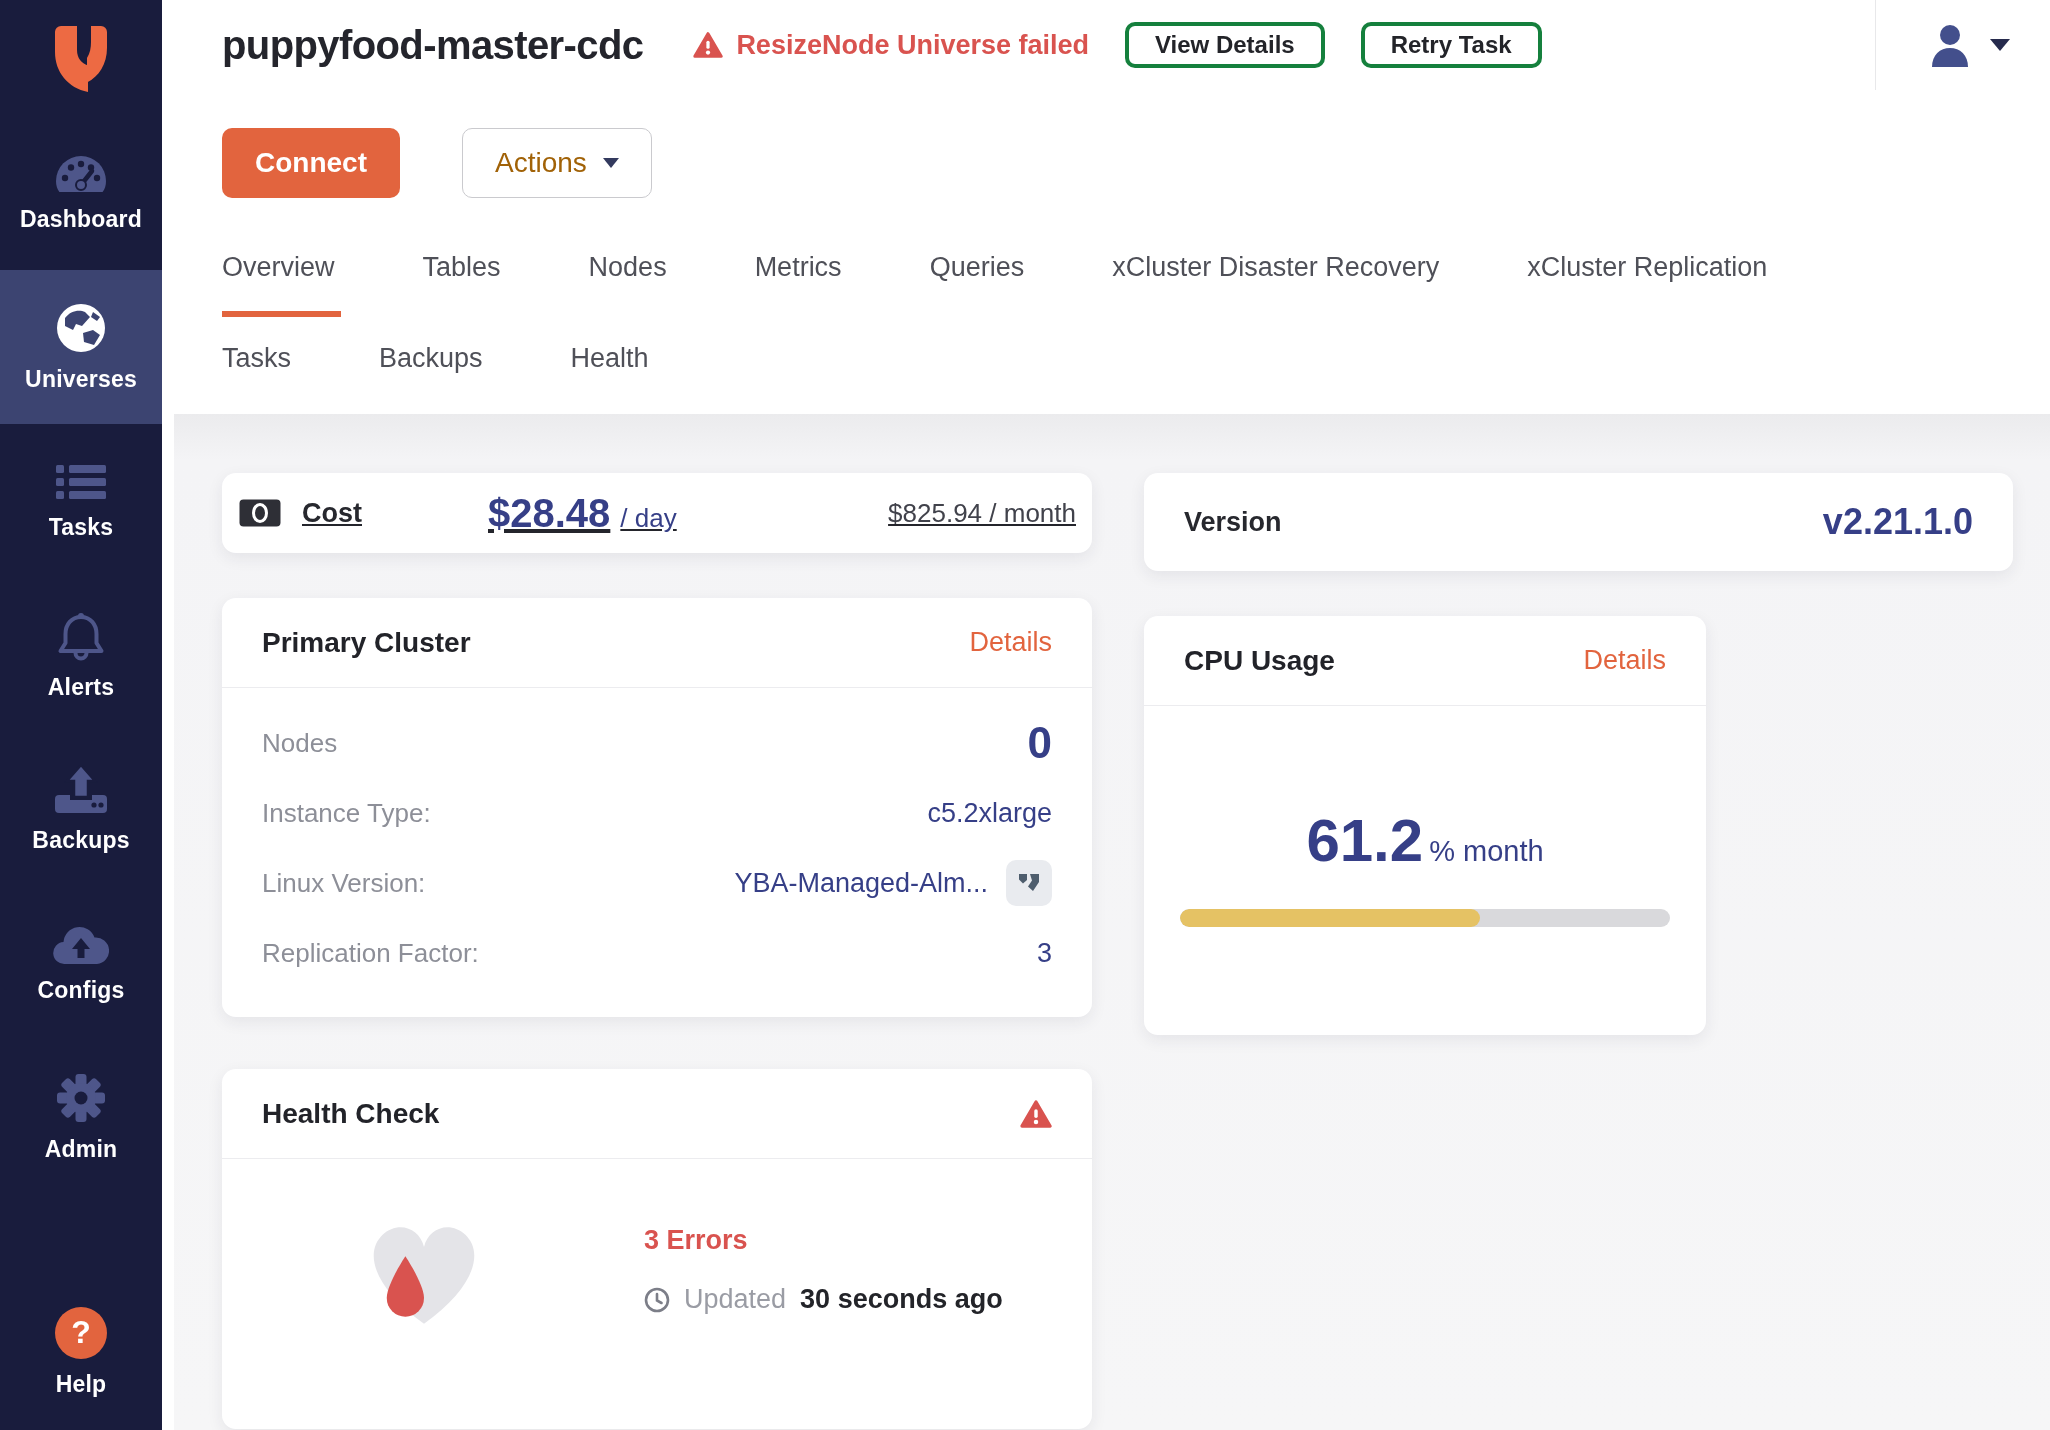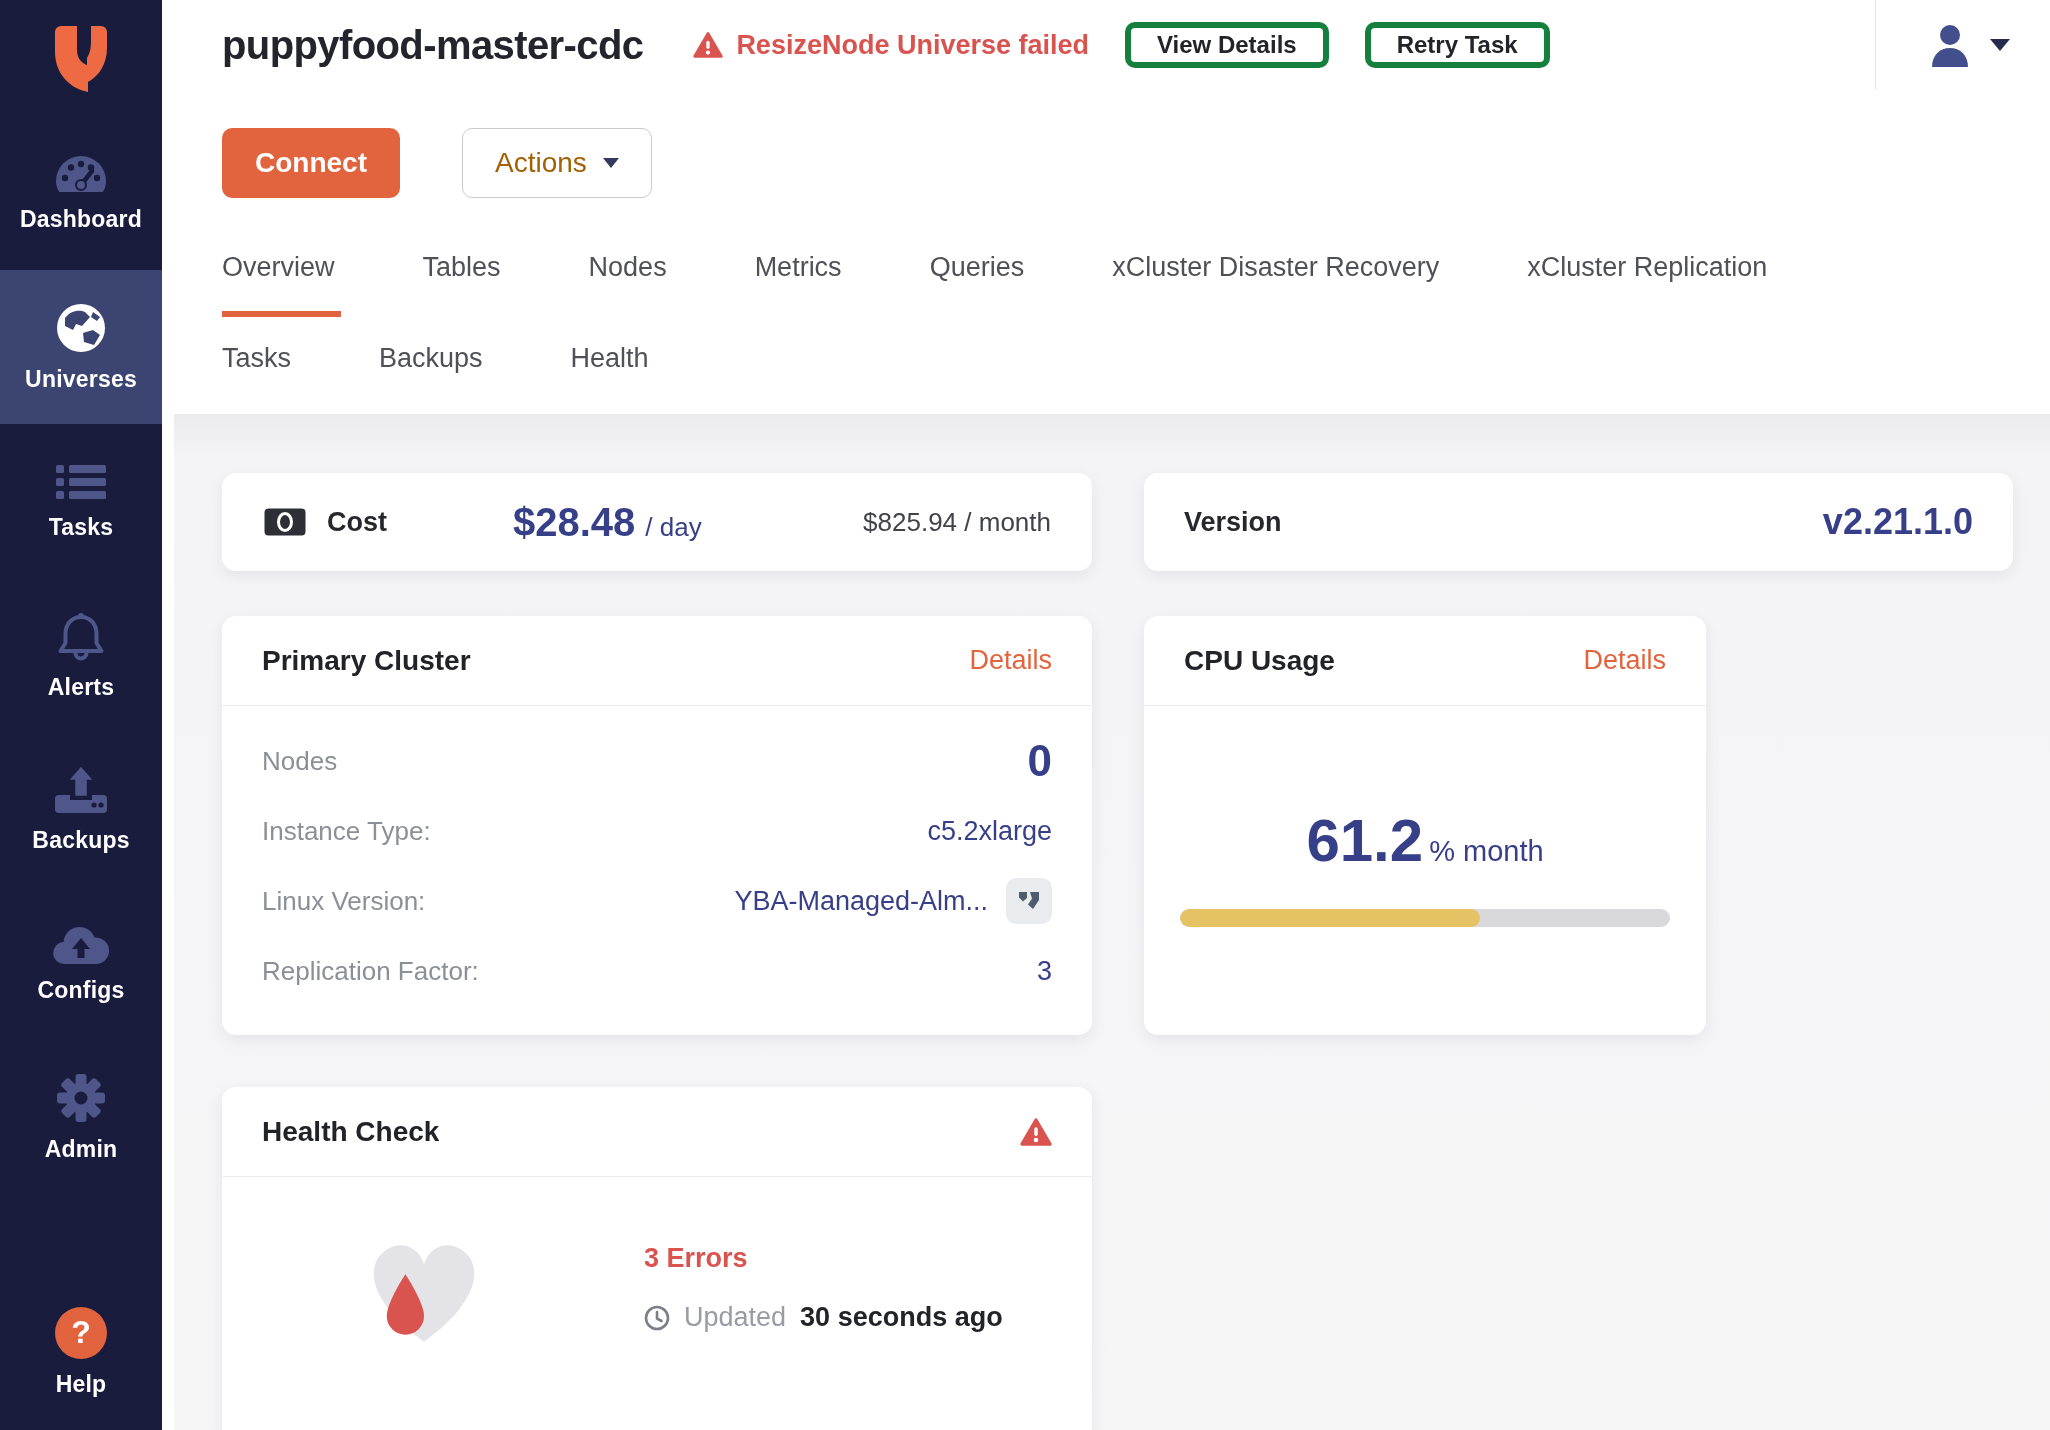--- a/index.html
+++ b/index.html
@@ -15,40 +15,40 @@
   .nav-item .nav-label { color:#ffffff; font-size:23px; font-weight:600; letter-spacing:.2px; }
   .nav-item.active { background:#3c4471; }
   .nav-item.help-item { margin-top:auto; margin-bottom:8px; height:140px; }
   .help-circle { width:52px; height:52px; border-radius:50%; background:#e2643e; display:flex; align-items:center; justify-content:center; color:#fff; font-size:32px; font-weight:800; }
   
   main { flex:1; display:flex; flex-direction:column; min-width:0; }
   .header { background:#fff; padding:0 0 0 60px; }
   .topbar { height:90px; display:flex; align-items:center; }
   .page-title { font-size:40px; font-weight:800; color:#24252c; letter-spacing:-0.6px; }
   .task-alert { display:flex; align-items:center; gap:13px; margin-left:50px; color:#d9534f; font-size:27px; font-weight:700; }
-  .btn-outline { height:46px; padding:0 26px; border:6px solid #15803d; border-radius:10px; background:#fff; font-size:24px; font-weight:600; color:#232429; margin-left:36px; cursor:pointer; font-family:inherit; white-space:nowrap; }
+  .btn-outline { height:46px; padding:0 26px; border:4px solid #15803d; border-radius:10px; background:#fff; font-size:24px; font-weight:600; color:#232429; margin-left:36px; cursor:pointer; font-family:inherit; white-space:nowrap; }
   .user-zone { margin-left:auto; height:90px; border-left:1px solid #e8e8ea; display:flex; align-items:center; gap:16px; padding:0 40px 0 50px; cursor:pointer; }
   .caret-down { width:0; height:0; border-left:10px solid transparent; border-right:10px solid transparent; border-top:12px solid #262b4d; }
   .connect-row { margin-top:38px; display:flex; gap:62px; }
   .btn-connect { width:178px; height:70px; background:#e2643e; border:none; border-radius:10px; color:#fff; font-size:28px; font-weight:700; cursor:pointer; font-family:inherit; }
   .btn-actions { height:70px; padding:18px 32px; background:#fff; border:1px solid #cacace; border-radius:10px; color:#a16207; font-size:28px; display:flex; align-items:center; gap:16px; cursor:pointer; font-family:inherit; }
   .btn-actions .caret-down { border-top-color:#333a5e; border-left-width:8px; border-right-width:8px; border-top-width:10px; }
   .tabs { display:flex; margin-top:54px; }
   .tab { font-size:27px; color:#4f5058; margin-right:88px; padding-bottom:34px; position:relative; cursor:pointer; white-space:nowrap; }
   .tab.active::after { content:""; position:absolute; left:0; right:-6px; bottom:0; height:6px; background:#e2643e; }
   .tabs.row2 { margin-top:26px; margin-bottom:0; }
   .tabs.row2 .tab { padding-bottom:40px; }
   
   .content { flex:1; background:linear-gradient(#ebebed 0px, #f4f4f6 46px, #f6f6f7 100%); border-left:12px solid #ffffff; padding:59px 0 0 48px; }
   .columns { display:flex; gap:52px; }
   .col-left { width:870px; display:flex; flex-direction:column; }
   .col-right { width:869px; display:flex; flex-direction:column; }
   .card { background:#ffffff; border-radius:14px; box-shadow:0 5px 16px rgba(40,40,60,.08); }
   
-  .cost-card { height:98px; display:flex; align-items:center; padding:0 41px; margin-bottom:45px; }
+  .cost-card { height:80px; display:flex; align-items:center; padding:0 16px; margin-bottom:45px;text-decoration:underline; }
   .cost-left { display:flex; align-items:center; gap:20px; width:250px; }
   .kpi-label { font-size:27px; font-weight:700; color:#27282e; }
   .cost-daily { display:flex; align-items:baseline; gap:10px; color:#363f87; }
   .cost-value { font-size:40px; font-weight:800; }
   .cost-unit { font-size:26px; }
   .cost-month { margin-left:auto; font-size:26px; color:#41424b; }
   .version-card { height:98px; display:flex; align-items:center; justify-content:space-between; padding:0 40px; margin-bottom:45px; }
   .version-value { font-size:36px; font-weight:800; color:#363f87; }
   
   .panel-header { height:90px; display:flex; align-items:center; justify-content:space-between; padding:0 40px; border-bottom:1px solid #ececef;gap:47px; }

